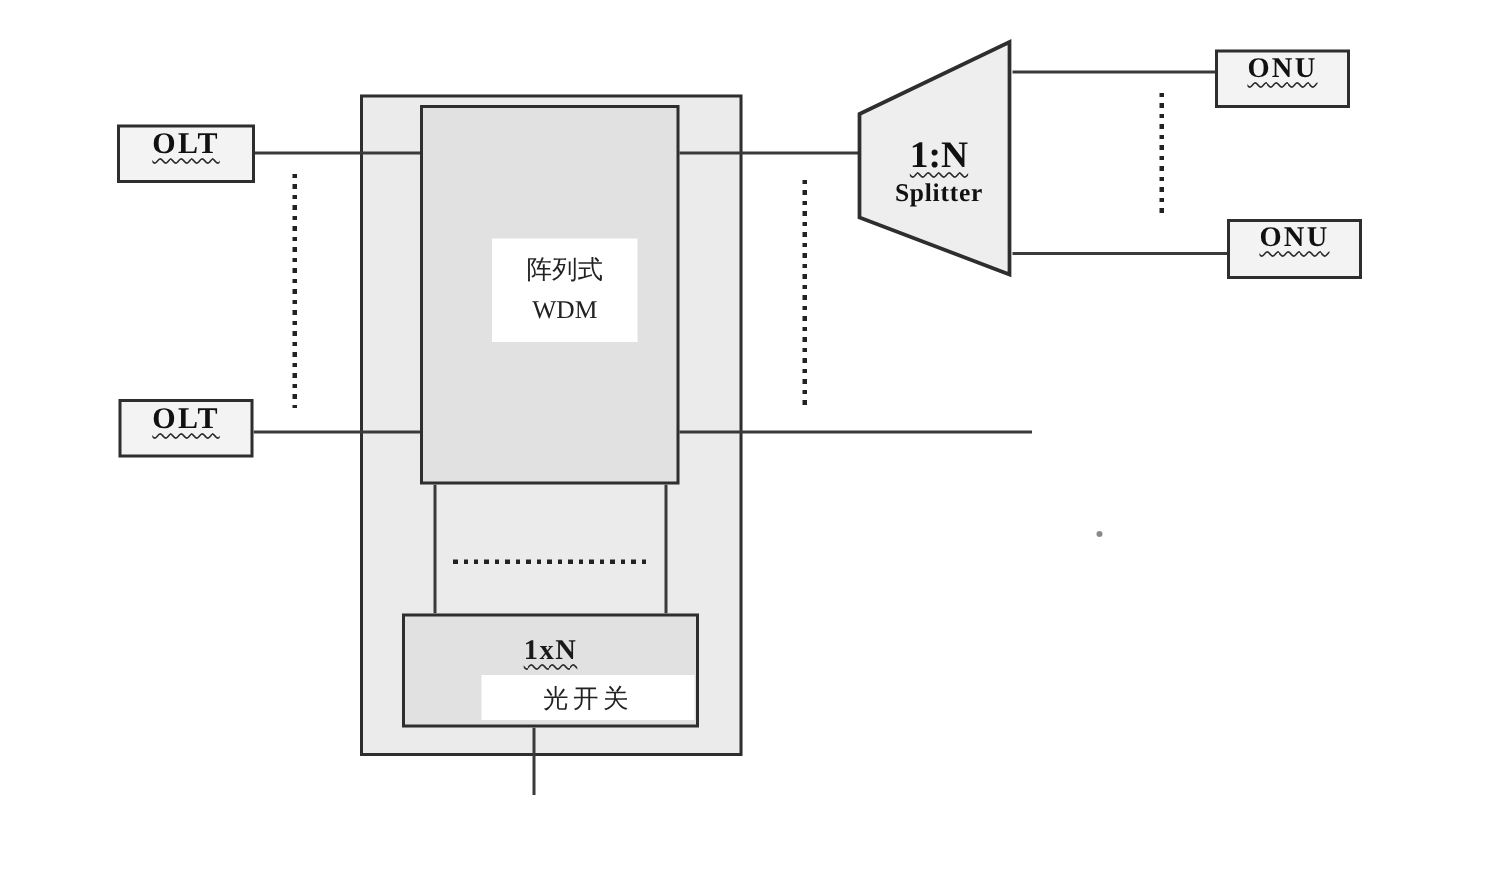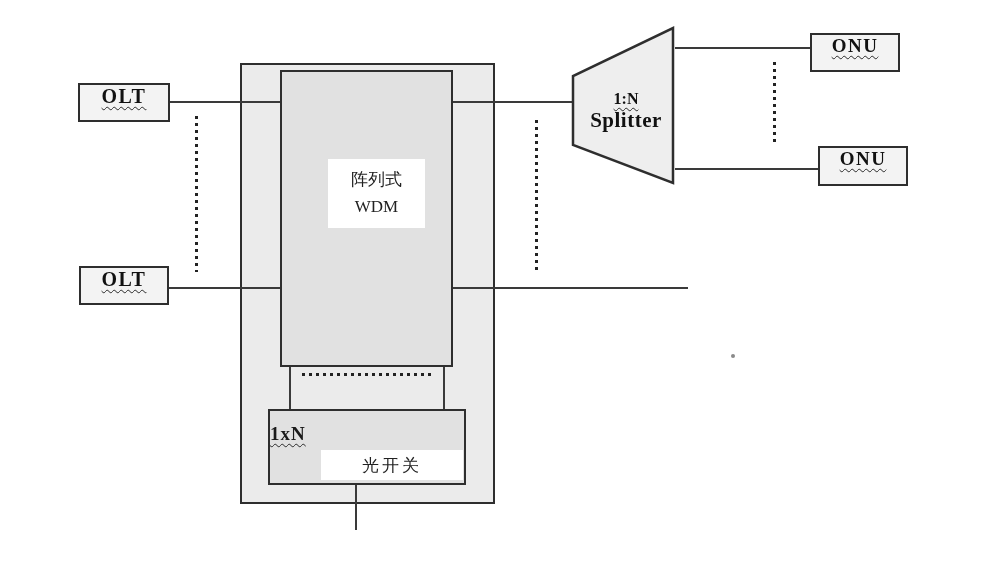--- a/index.html
+++ b/index.html
@@ -20,21 +20,21 @@
     position: absolute;
     left: 240px; top: 63px;
     width: 255px; height: 441px;
     background: #ebebeb;
     border: 2px solid #2e2e2e;
   }
   
   .wdm-box {
     position: absolute;
     left: 280px; top: 70px;
-    width: 173px; height: 297px;
+    width: 173px; height: 253px;
     background: #e1e1e1;
     border: 2px solid #2e2e2e;
   }
   .wdm-label {
     position: absolute;
     left: 46px; top: 87px;
     width: 97px; height: 69px;
     background: #ffffff;
     display: flex;
     flex-direction: column;
@@ -48,20 +48,21 @@
   .switch-box {
     position: absolute;
     left: 268px; top: 409px;
     width: 198px; height: 76px;
     background: #e1e1e1;
     border: 2px solid #2e2e2e;
   }
   .switch-top-label {
     position: absolute;
     left: 0; top: 12px; width: 100%;
+    text-align: center;
     font-size: 19px;
     font-weight: bold;
     letter-spacing: 1px;
     text-decoration: underline wavy 1px #2a2a2a;
     text-underline-offset: 3px;
   }
   .switch-strip {
     position: absolute;
     left: 23px; right: 1px; bottom: 3px;
     height: 30px;
@@ -105,25 +106,25 @@
   .splitter-label {
     position: absolute;
     left: 580px; top: 89px;
     width: 92px;
     text-align: center;
     font-weight: bold;
     color: #111;
     line-height: 1.2;
   }
   .splitter-label .l1 {
-    font-size: 16px;
+    font-size: 25px;
     text-decoration: underline wavy 1px #2a2a2a;
     text-underline-offset: 3px;
   }
-  .splitter-label .l2 { font-size: 21px; letter-spacing: 0.5px; }
+  .splitter-label .l2 { font-size: 17px; letter-spacing: 0.5px; }
   
   .hline, .vline { position: absolute; background: #3a3a3a; }
   .hline { height: 2px; }
   .vline { width: 2px; }
   .l-olt1      { left: 170px; top: 101px; width: 112px; }
   .l-olt2      { left: 169px; top: 287px; width: 113px; }
   .l-wdm-split { left: 452px; top: 101px; width: 121px; }
   .l-wdm-right { left: 452px; top: 287px; width: 236px; }
   .l-onu1      { left: 675px; top: 47px;  width: 135px; }
   .l-onu2      { left: 675px; top: 168px; width: 143px; }

